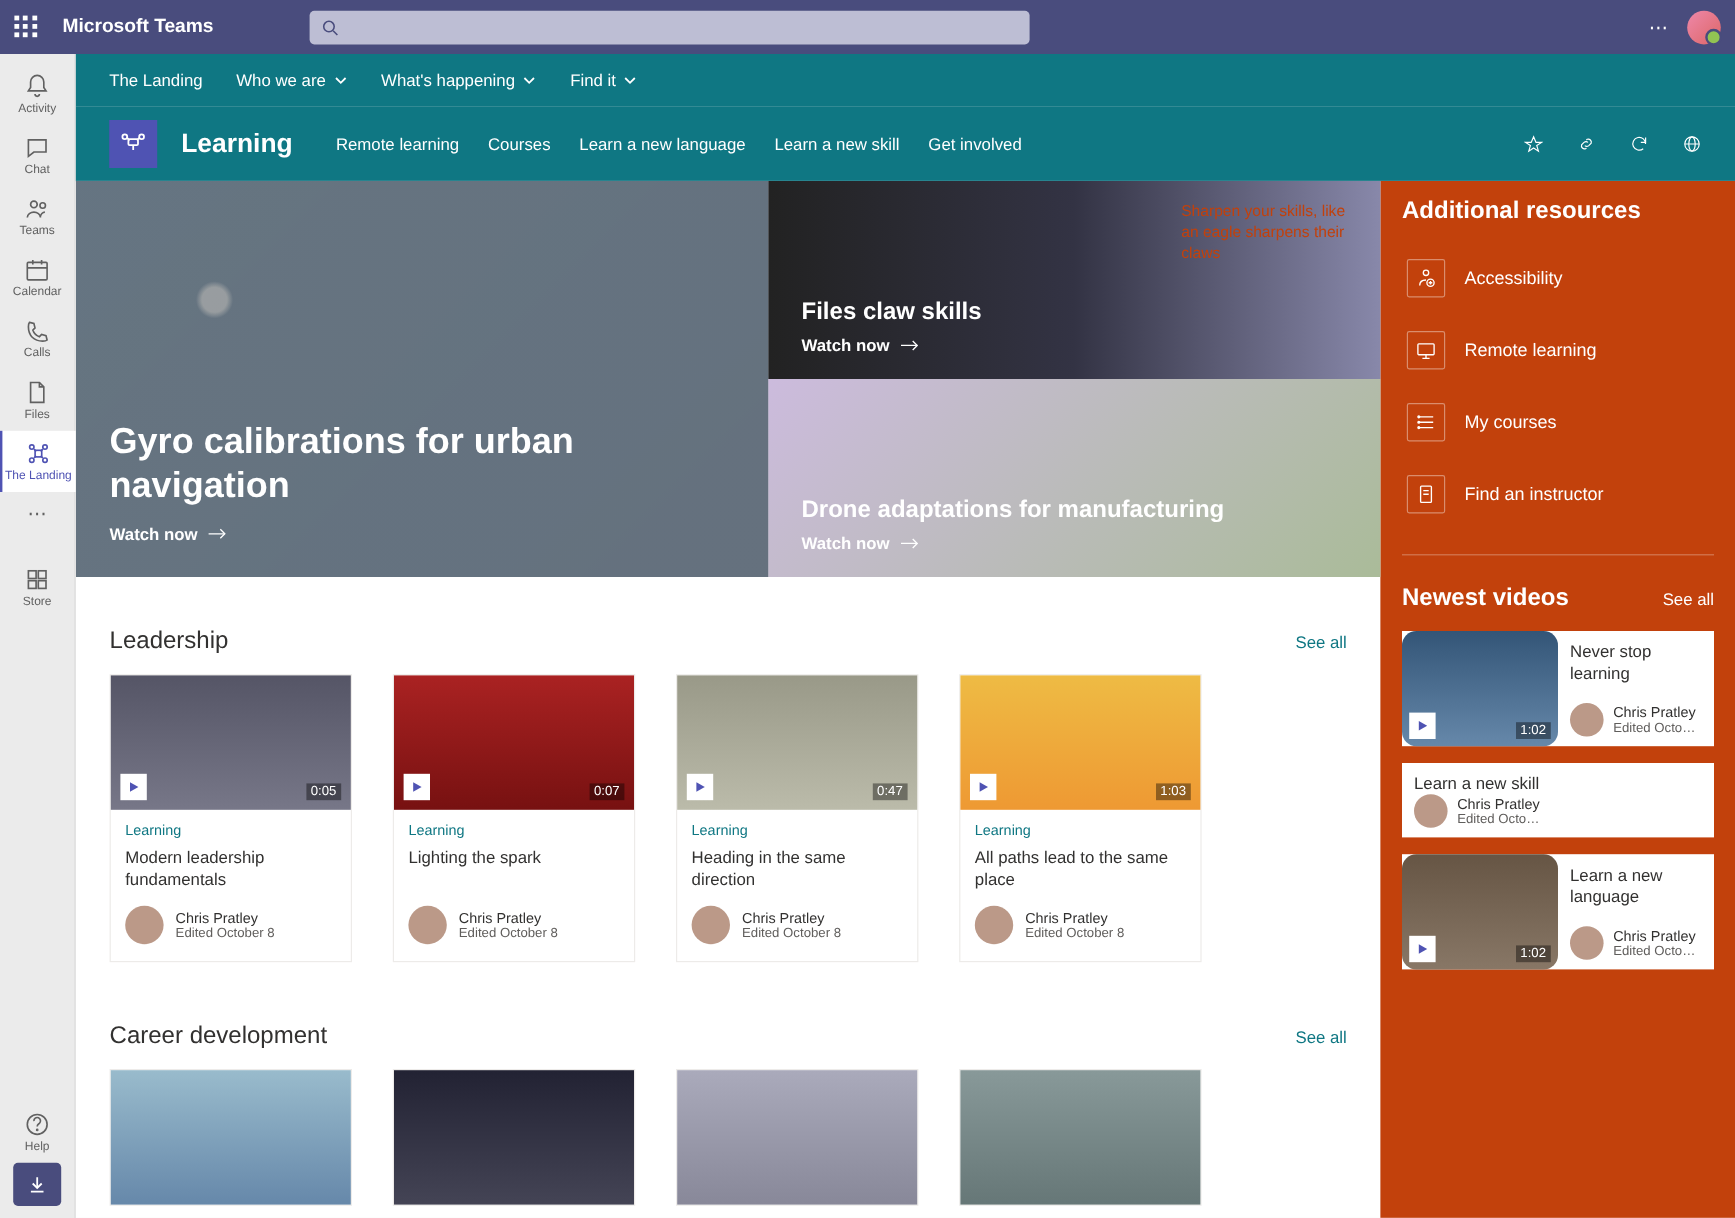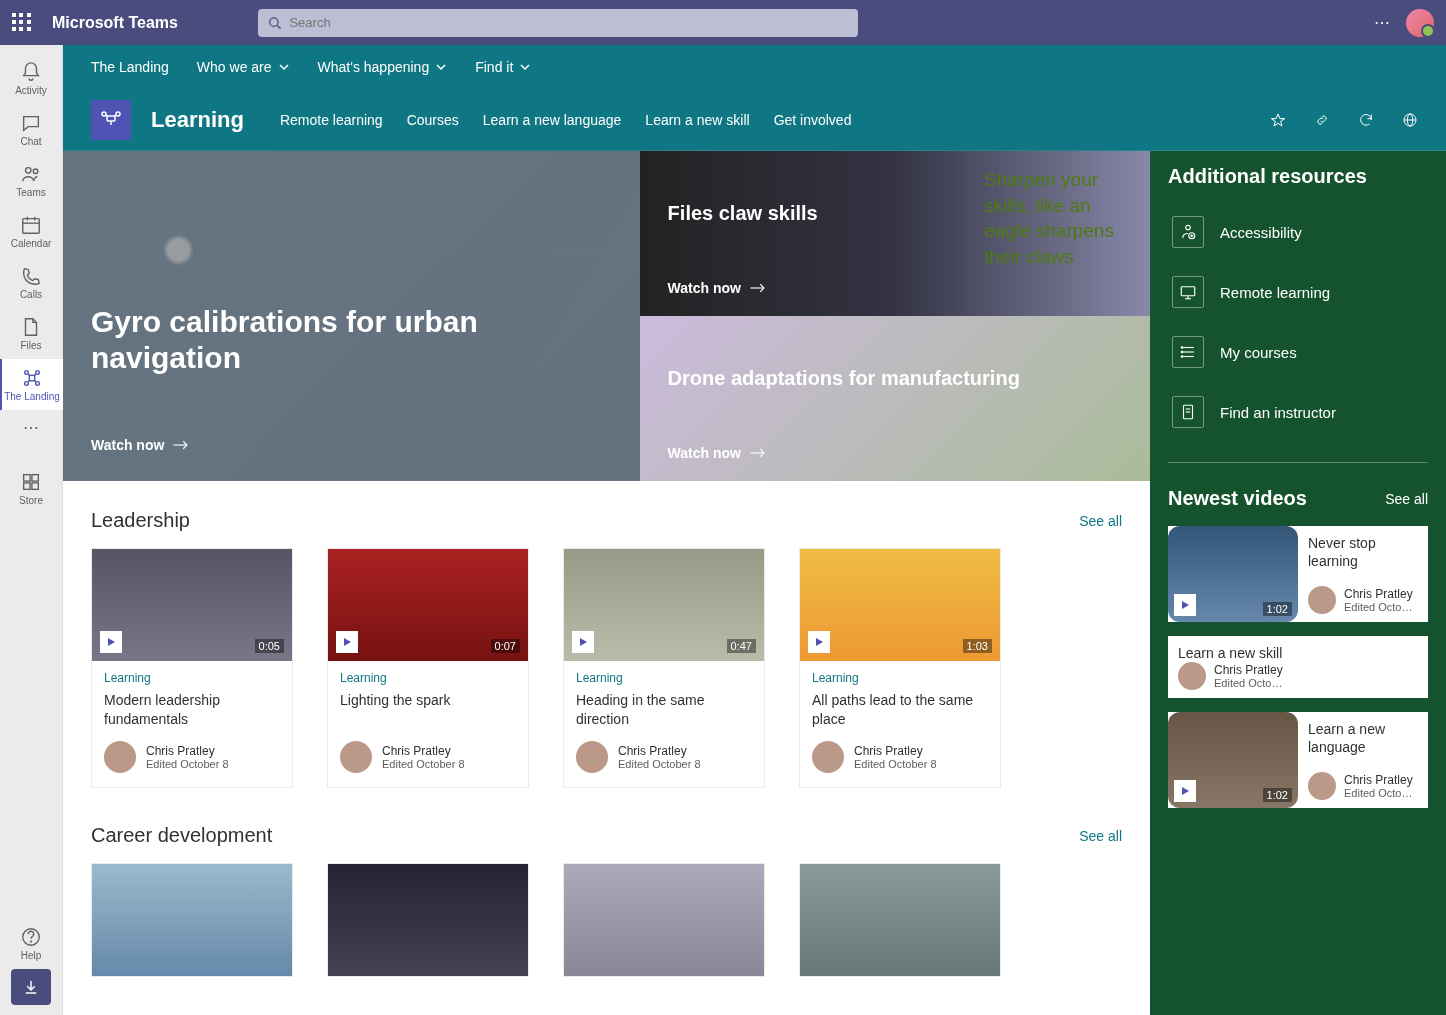--- a/index.html
+++ b/index.html
@@ -51,26 +51,26 @@
 .hero-left { flex: 1.02; position:relative; background: linear-gradient(135deg,#8a9,#667); color:#fff; display:flex; flex-direction:column; justify-content:flex-end; padding: 28px; }
 .hero-left::before { content:''; position:absolute; inset:0; background: linear-gradient(120deg, rgba(50,60,70,.3), rgba(80,90,100,.5)), radial-gradient(circle at 20% 30%, #ccc 2%, transparent 3%), #7a8a9a; opacity:.95; z-index:0; }
 .hero-left > * { position:relative; z-index:1; }
 .hero-right { flex: 1; display:flex; flex-direction:column; }
 .hero-small { flex:1; position:relative; color:#fff; display:flex; flex-direction:column; justify-content:flex-end; padding: 20px 28px; }
 .hero-small.eagle::before { content:''; position:absolute; inset:0; background: linear-gradient(90deg, #222 0%, #334 50%, #88a 100%); z-index:0;}
 .hero-small.drone::before { content:''; position:absolute; inset:0; background: linear-gradient(135deg, #cbd 0%, #ab9 100%); z-index:0;}
 .hero-small > * { position:relative; z-index:1; }
 .hero-title-lg { font-size: 30px; font-weight:600; line-height:1.2; margin-bottom: 14px; }
 .hero-title-sm { font-size: 20px; font-weight:600; margin-bottom: 8px; }
-.watch-now { display:flex; align-items:center; gap:8px; font-size:14px; font-weight:600; cursor:pointer;margin-top:47px; }
+.watch-now { display:flex; align-items:center; gap:8px; font-size:14px; font-weight:600; cursor:pointer; }
 .watch-now svg { width:18px; height:14px; }
-.eagle-side { position:absolute; right:16px; top:16px; width:150px; font-size:19px; line-height:1.35; color:#4d7c0f; z-index:1; }
-
-
-.section { padding: 28px; }
+.eagle-side { position:absolute; right:16px; top:16px; width:150px; font-size:13px; line-height:1.35; color:#c2410c; z-index:1; }
+
+
+.section { padding: 28px; margin-top: 14px; }
 .section-head { display:flex; justify-content:space-between; align-items:center; margin-bottom: 16px; }
 .section-title { font-size: 20px; font-weight:400; color:#323130; }
 .see-all { color:#0f7783; font-size:14px; cursor:pointer; }
 .card-row { display:flex; gap:34px; }
 .card { width: 202px; border:1px solid #edebe9; background:#fff; cursor:pointer; }
 .card-thumb { height: 112px; position:relative; background:#888; }
 .card-thumb.t0 { background: linear-gradient(#556,#778); }
 .card-thumb.t1 { background: linear-gradient(#a22,#711); }
 .card-thumb.t2 { background: linear-gradient(#998,#bba); }
 .card-thumb.t3 { background: linear-gradient(#eb4,#e93); }
@@ -83,21 +83,21 @@
 .duration { position:absolute; right:8px; bottom:8px; font-size:11px; color:#fff; background:rgba(0,0,0,.4); padding:1px 4px; }
 .card-body { padding: 10px 12px 14px; }
 .card-cat { font-size:12px; color:#0f7783; margin-bottom:6px; }
 .card-title { font-size:14px; color:#323130; line-height:1.35; min-height:38px; }
 .card-meta { display:flex; align-items:center; gap:10px; margin-top:12px; }
 .card-avatar { width:32px; height:32px; border-radius:50%; background:#b98; }
 .card-author { font-size:12px; color:#323130; }
 .card-edited { font-size:11px; color:#605e5c; }
 
 
-.content-side { width: 296px; background:#14532d; color:#fff; padding: 14px 18px 24px; overflow-y:auto; }
+.content-side { width: 296px; background:#c2410c; color:#fff; padding: 14px 18px 24px; overflow-y:auto; }
 .side-h { font-size:20px; font-weight:600; margin-bottom: 18px; }
 .res-list { display:flex; flex-direction:column; gap:8px; margin-bottom:24px; }
 .res-item { display:flex; align-items:center; gap:16px; padding:10px 4px; cursor:pointer; }
 .res-icon { width:32px; height:32px; border:1px solid rgba(255,255,255,.4); display:flex; align-items:center; justify-content:center; border-radius:2px; }
 .res-icon svg { width:18px; height:18px; }
 .res-label { font-size:15px; }
 .side-divider { height:1px; background:rgba(255,255,255,.3); margin: 8px 0 24px; }
 .side-head2 { display:flex; justify-content:space-between; align-items:center; margin-bottom:16px; }
 .side-head2 .see-all { color:#fff; }
 .vid-list { display:flex; flex-direction:column; gap:14px; }
@@ -133,21 +133,20 @@
       <span></span>
       <span></span>
       <span></span>
   </div>
   <div class="app-name">Microsoft Teams</div>
   <div class="search-box">
     <svg viewBox="0 0 16 16" fill="none" stroke="currentColor" stroke-width="1.5">
         <circle cx="7" cy="7" r="5"></circle>
         <line x1="11" y1="11" x2="15" y2="15"></line>
       </svg>
-    <input placeholder="Search" style="">
   </div>
   <div class="top-right">
     <span class="ellipsis">⋯</span>
     <div class="avatar-top"></div>
   </div>
 </div>
 
 <div class="shell">
 
   <div class="left-rail">

